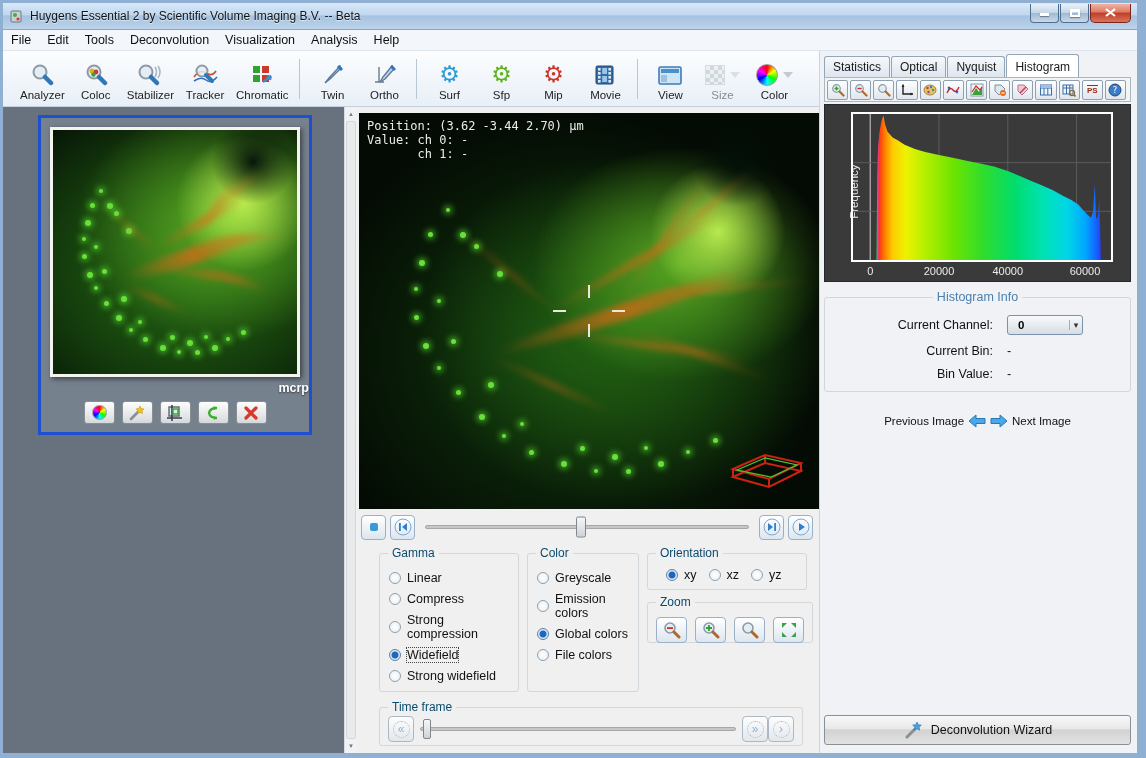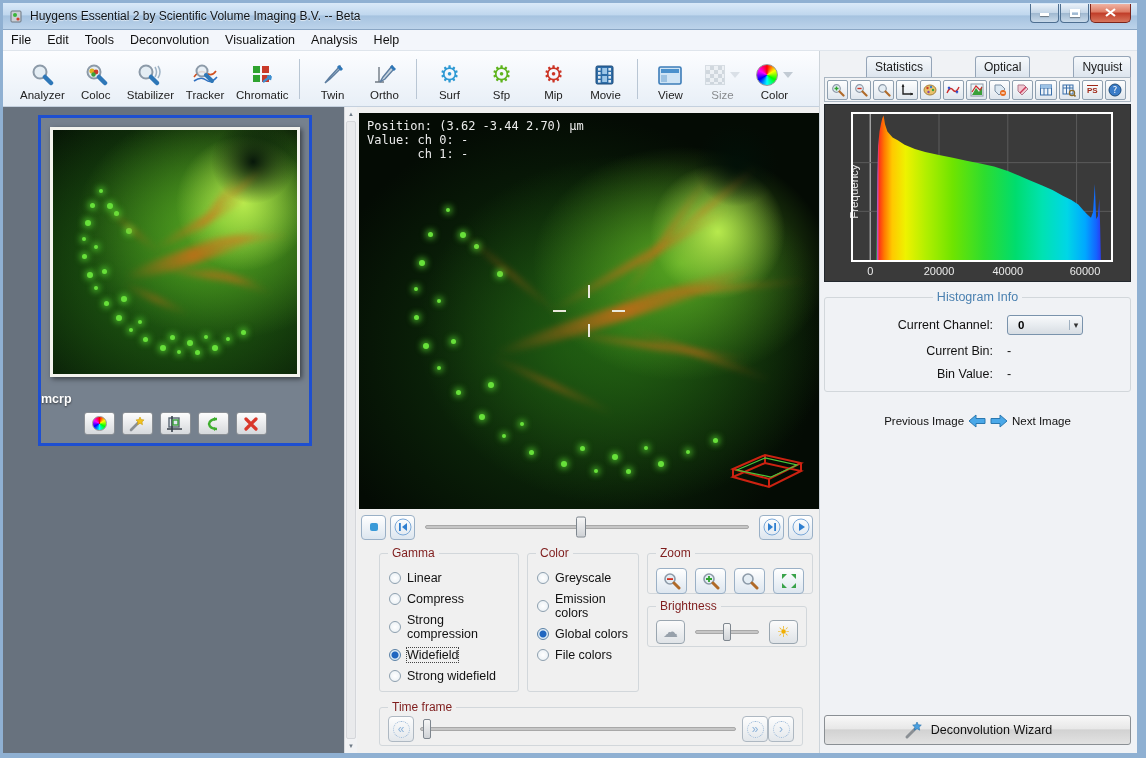--- a/index.html
+++ b/index.html
@@ -37,21 +37,21 @@
   .wheel{ width:22px; height:22px; border-radius:50%; background:conic-gradient(#f00,#ff0,#0f0,#0ff,#00f,#f0f,#f00); border:1px solid #999; }
   .checker{ width:20px; height:20px; background:
       linear-gradient(45deg,#aeb9c2 25%,transparent 25%,transparent 75%,#aeb9c2 75%),
       linear-gradient(45deg,#aeb9c2 25%,#e6ebef 25%,#e6ebef 75%,#aeb9c2 75%);
       background-size:8px 8px; background-position:0 0,4px 4px; border:1px solid #b8c2ca; }
   
   .workrow{ flex:1; display:flex; }
   .leftpanel{ width:341px; background:#68727e; padding:8px 0 0 35px; }
   .thumbcard{ width:274px; background:#76818e; border:3px solid #1e4fd0; padding:9px 0 8px; }
   .thumb{ width:250px; height:250px; margin:0 auto; border:3px solid #f4f4ee; box-shadow:2px 2px 5px rgba(0,0,0,.5); position:relative; overflow:hidden; }
-  .thumblabel{ text-align:left; color:#fff; font-weight:bold; font-size:12.5px; margin-top:15px; text-shadow:0 1px 2px rgba(0,0,0,.6); }
+  .thumblabel{ text-align:right; color:#fff; font-weight:bold; font-size:12.5px; margin-top:4px; text-shadow:0 1px 2px rgba(0,0,0,.6); }
   .thumbactions{ display:flex; justify-content:center; gap:7px; margin-top:6px; }
   .abtn{ width:31px; height:23px; border:1px solid #8a8f95; border-radius:3px; background:linear-gradient(180deg,#fdfdfd,#d6d9dc);
          display:flex; align-items:center; justify-content:center; }
   .abtn .wheel{ width:15px; height:15px; }
   
   .vscroll{ width:13px; background:#f1f2f4; border-left:1px solid #d8dade; display:flex; flex-direction:column; }
   .sarr{ height:14px; font-size:6px; color:#6e7a86; display:flex; align-items:center; justify-content:center; }
   .strack{ flex:1; margin:0 1px; background:#e9eaec; border:1px solid #d4d6da; border-radius:2px; }
   
   .center{ flex:1; background:#f0f0f0; display:flex; flex-direction:column; }
@@ -72,21 +72,21 @@
   
   .sliderrow{ height:32px; display:flex; align-items:center; gap:4px; padding:4px 6px 0 4px; }
   .sqbtn{ width:25px; height:25px; border:1px solid #9ab0c6; border-radius:4px; background:linear-gradient(180deg,#fff,#dde6ef);
           display:flex; align-items:center; justify-content:center; }
   .track{ flex:1; height:4px; background:#c6c6c6; border:1px solid #a8a8a8; border-radius:2px; position:relative; margin:0 6px; }
   .sthumb{ position:absolute; top:50%; transform:translate(-50%,-50%); width:10px; height:21px;
            background:linear-gradient(180deg,#f7f7f7,#cfd2d6); border:1px solid #7e868e; border-radius:2px; }
   
   .groups{ display:flex; gap:8px; margin:5px 0 0 22px; }
   .fs{ border:1px solid #d2d7db; border-radius:3px; padding:4px 8px 6px; background:transparent; }
-  .fs legend{ font-size:12px; color:#7f1d1d; padding:0 4px; }
+  .fs legend{ font-size:12px; color:#0c4a6e; padding:0 4px; }
   .fs.gamma{ width:140px; height:146px; }
   .fs.colorg{ width:112px; height:146px; }
   .rightgroups{ width:160px; display:flex; flex-direction:column; gap:5px; }
   .fs.orient{ height:44px; } .fs.zoomg{ height:48px; } .fs.bright{ height:48px; }
   .radio-row{ display:flex; align-items:center; gap:6px; margin:7px 1px 0; font-size:12.5px; color:#111; }
   .radio{ width:12px; height:12px; border-radius:50%; border:1px solid #8ea0af; background:radial-gradient(#fff,#e6edf2); flex:0 0 auto; }
   .radio.sel{ border-color:#5c82a6; background:radial-gradient(circle,#1f66c0 0 3px,#dcebf6 4px); }
   .radio-row.focus .radio-label{ outline:1px dotted #444; }
   .inline-opts{ display:flex; gap:12px; margin:4px 0 0 10px; }
   .inline-opts .radio-row{ margin:0; }
@@ -95,21 +95,21 @@
   .brightrow{ display:flex; align-items:center; gap:4px; margin-top:3px; }
   .bbtn{ width:29px; height:24px; border:1px solid #9aa6b0; border-radius:4px; background:linear-gradient(180deg,#fbfbfb,#dfe3e7); display:flex; align-items:center; justify-content:center; font-size:15px; }
   .cloud{ color:#97a1ab; } .sun{ color:#f0ae00; }
   .fs.timeframe{ width:424px; margin:8px 0 0 22px; height:46px; display:flex; align-items:center; padding-top:2px; }
   .dotbtn{ width:26px; height:26px; border:1px solid #aeb8c2; border-radius:4px; background:linear-gradient(180deg,#fdfdfd,#e3e7eb); display:flex; align-items:center; justify-content:center; }
   .dashcirc{ width:17px; height:17px; border:1px dotted #9ab8d8; border-radius:50%; color:#8fb4da; font-size:12px; line-height:15px; text-align:center; }
   
   .rightpanel{ width:318px; background:#f0f2f5; border-left:1px solid #cdd4da; display:flex; flex-direction:column; padding:0 6px 8px 4px; }
   .tabs{ display:flex; align-items:flex-end; height:24px; margin-top:2px; }
   .tab{ font-size:12px; color:#1a1a1a; padding:3px 8px 3px; border:1px solid #95a5b8; border-bottom:none; border-radius:3px 3px 0 0;
-        background:linear-gradient(180deg,#f6f9fc,#dde5ee); margin-right:1px;margin-left:42px; }
+        background:linear-gradient(180deg,#f6f9fc,#dde5ee); margin-right:1px; }
   .tab.active{ background:#fff; padding-top:5px; position:relative; z-index:2; }
   .minitoolbar{ height:25px; border:1px solid #aab6c2; background:#f2f4f6; display:flex; align-items:center; padding:1px 2px; position:relative; z-index:1; }
   .mbtn{ width:22px; height:20px; border:1px solid #8fa0b0; border-radius:2px; background:linear-gradient(180deg,#fefefe,#dfe6ed);
          display:flex; align-items:center; justify-content:center; margin-right:2px; font-size:9px; }
   .histpanel{ margin-top:2px; height:178px; background:#3a3a3a; border:1px solid #23282d; position:relative; }
   .freqlabel{ position:absolute; left:2px; top:50%; transform:translateY(-62%) rotate(-90deg); transform-origin:center; color:#e8e8e8; font-size:11.5px; }
   .plotframe{ position:absolute; left:26px; top:7px; width:262px; height:150px; border:2px solid #fff; }
   .plotframe svg{ display:block; }
   .ticks{ position:absolute; left:28px; top:160px; width:258px; height:14px; }
   .ticks span{ position:absolute; transform:translateX(-50%); color:#ececec; font-size:11px; }
@@ -514,20 +514,37 @@
                     <span class="radio sel"></span>
                     <span class="radio-label">Global colors</span>
                   </label>
                   <label class="radio-row">
                     <span class="radio"></span>
                     <span class="radio-label">File colors</span>
                   </label>
                 </div>
             </fieldset>
             <div class="rightgroups">
+              <fieldset class="fs orient">
+                <legend>Orientation</legend>
+                <div id="orient-opts" class="inline-opts">
+                    <label class="radio-row">
+                      <span class="radio sel"></span>
+                      <span class="radio-label">xy</span>
+                    </label>
+                    <label class="radio-row">
+                      <span class="radio"></span>
+                      <span class="radio-label">xz</span>
+                    </label>
+                    <label class="radio-row">
+                      <span class="radio"></span>
+                      <span class="radio-label">yz</span>
+                    </label>
+                  </div>
+              </fieldset>
               <fieldset class="fs zoomg">
                 <legend>Zoom</legend>
                 <div class="zoomrow">
                   <span class="zbtn">
                       <svg width="18" height="18" viewBox="0 0 18 18">
                         <circle cx="7" cy="7" r="5" fill="#e4edf4" stroke="#8c9aa8" stroke-width="1.6"></circle>
                         <rect x="4" y="6.2" width="6" height="1.8" fill="#d03020"></rect>
                         <path d="M11 11 L16 16" stroke="#b06a28" stroke-width="3" stroke-linecap="round"></path>
                       </svg>
                     </span>
@@ -544,34 +561,20 @@
                         <path d="M11 11 L16 16" stroke="#b06a28" stroke-width="3" stroke-linecap="round"></path>
                       </svg>
                     </span>
                   <span class="zbtn">
                       <svg width="18" height="18" viewBox="0 0 18 18">
                         <path d="M2 2 h5 l-5 5 Z M16 2 v5 l-5 -5 Z M2 16 v-5 l5 5 Z M16 16 h-5 l5 -5 Z" fill="#3aa34a"></path>
                       </svg>
                     </span>
                 </div>
               </fieldset>
-              <fieldset class="fs bright">
-                <legend>Brightness</legend>
-                <div class="brightrow">
-                  <span class="bbtn">
-                      <span class="cloud">☁</span>
-                    </span>
-                  <span class="track">
-                      <span class="sthumb" style="left:50%;height:18px;width:8px"></span>
-                    </span>
-                  <span class="bbtn">
-                      <span class="sun">☀</span>
-                    </span>
-                </div>
-              </fieldset>
             </div>
           </div>
 
           <fieldset class="fs timeframe">
             <legend>Time frame</legend>
             <span class="dotbtn">
                 <span class="dashcirc">«</span>
               </span>
             <span class="track">
                 <span class="sthumb" style="left:2%;height:20px;width:8px"></span>

